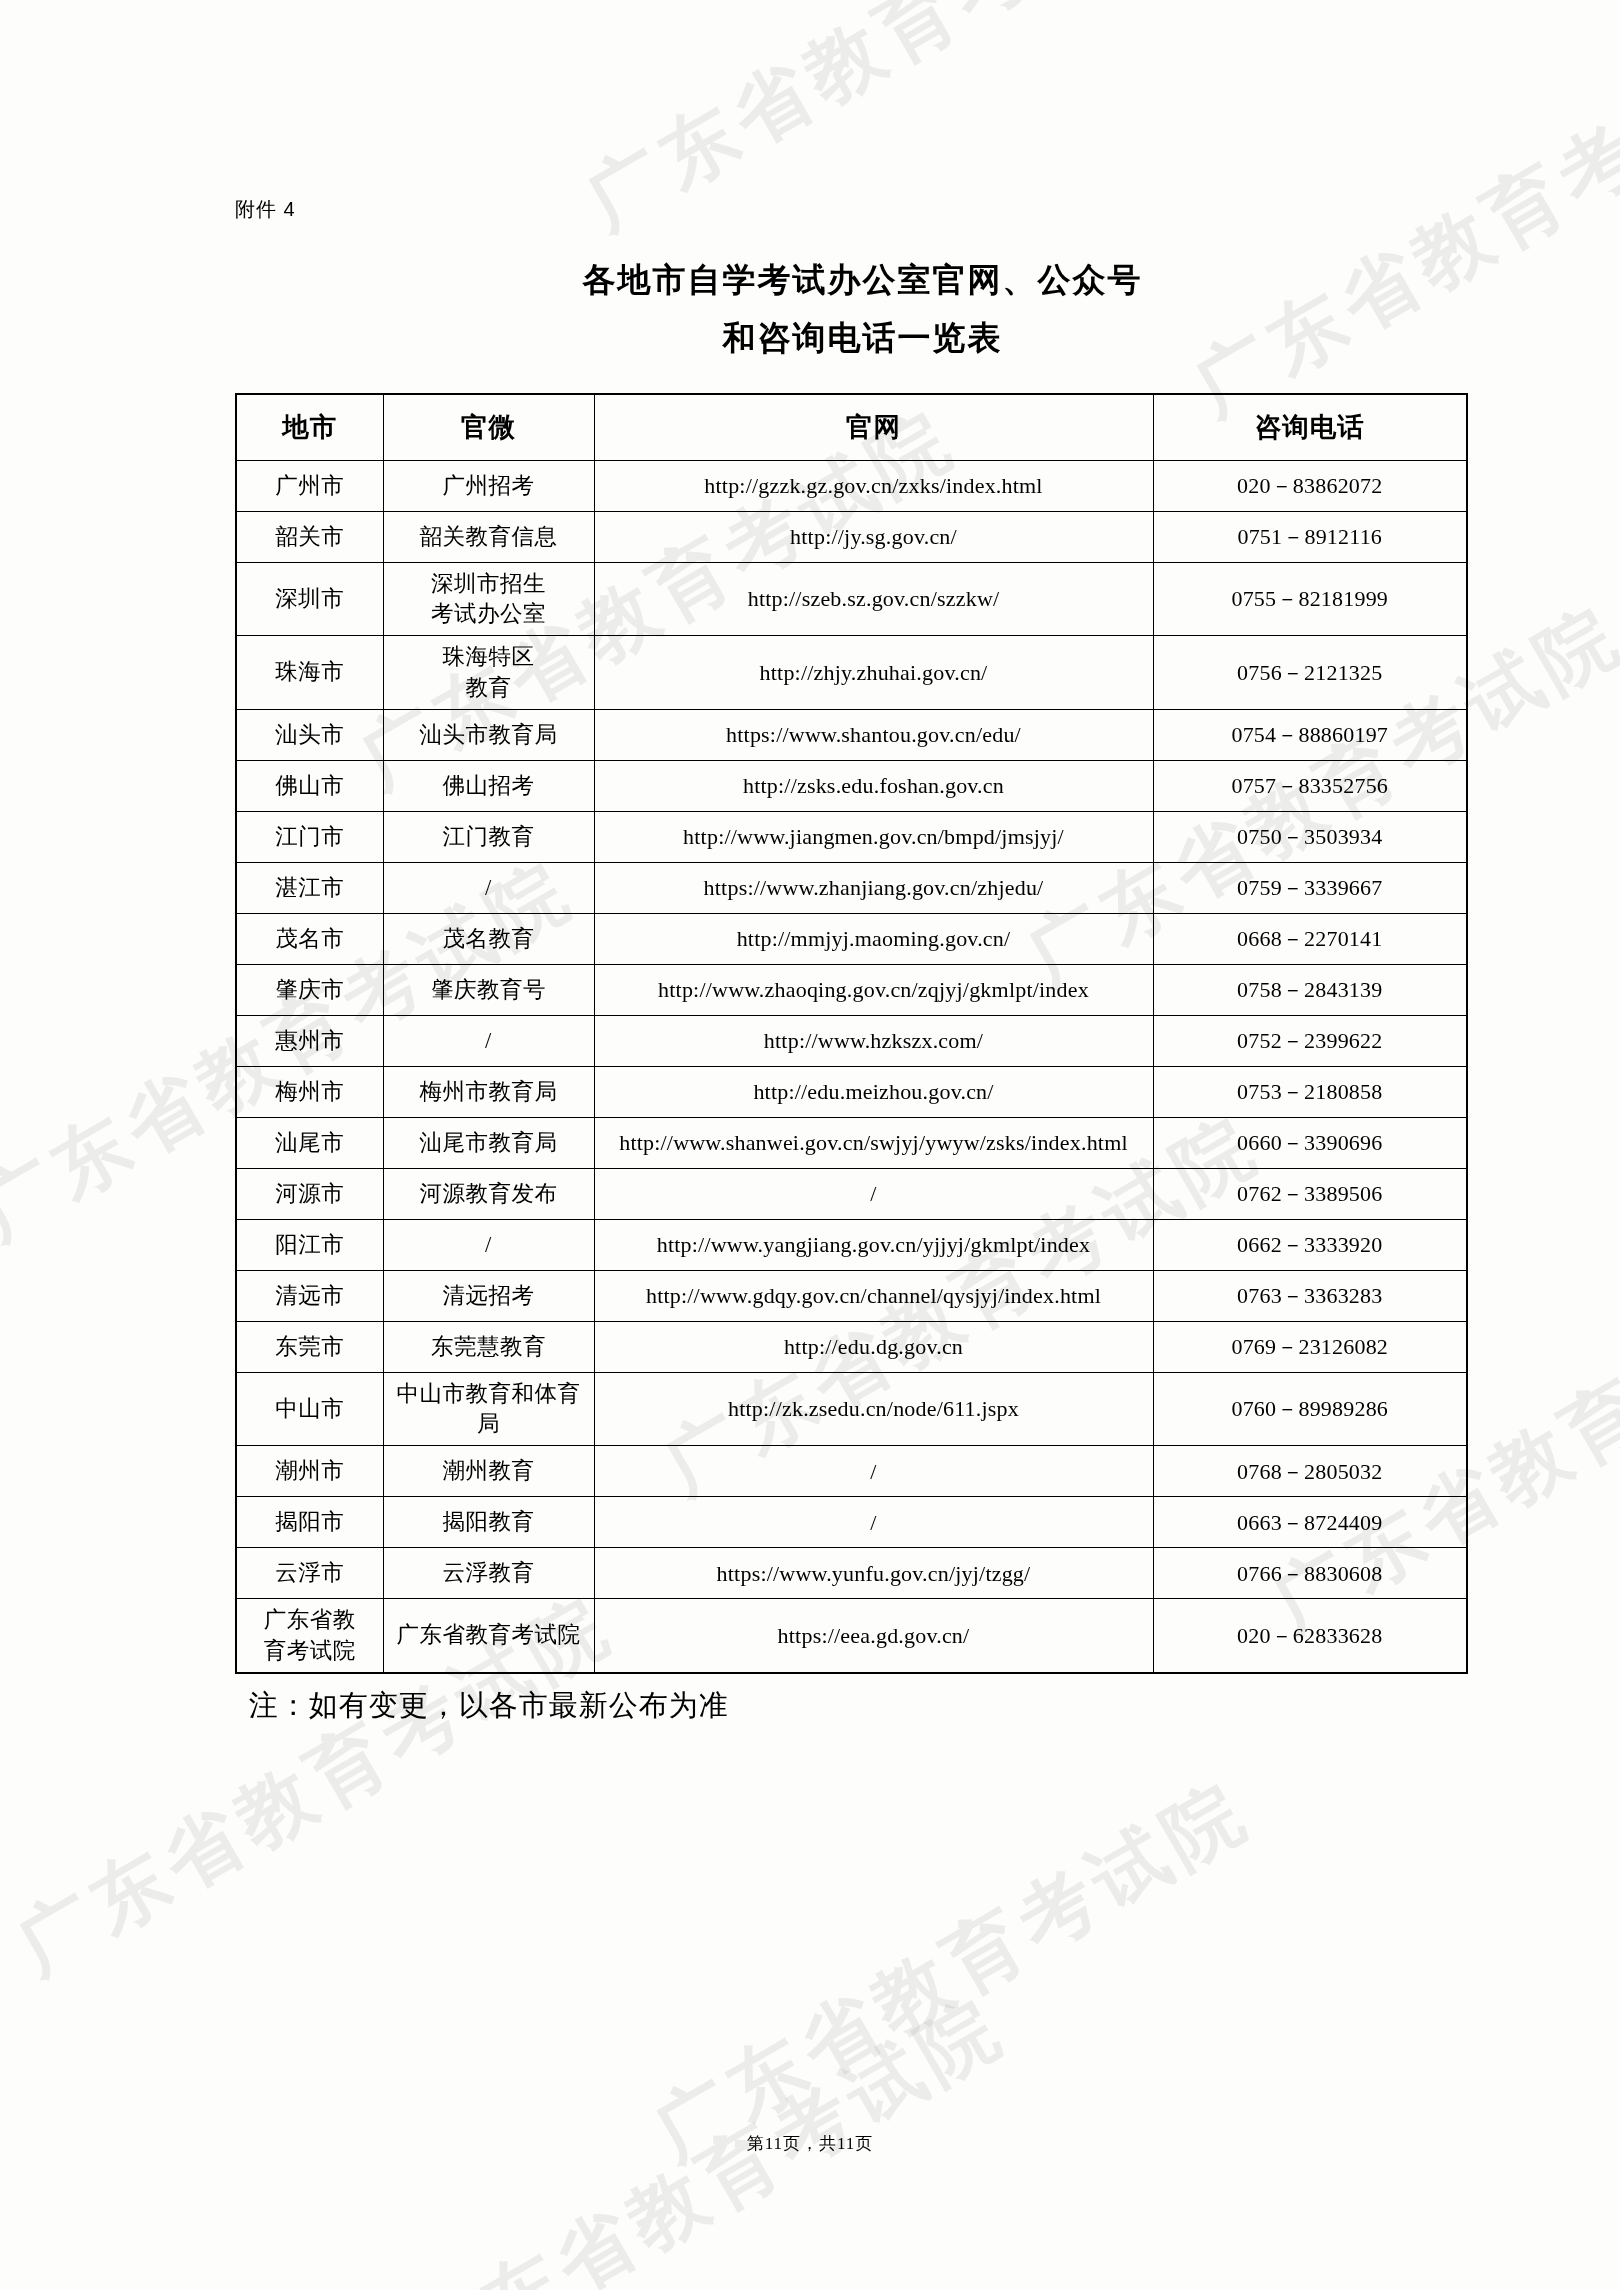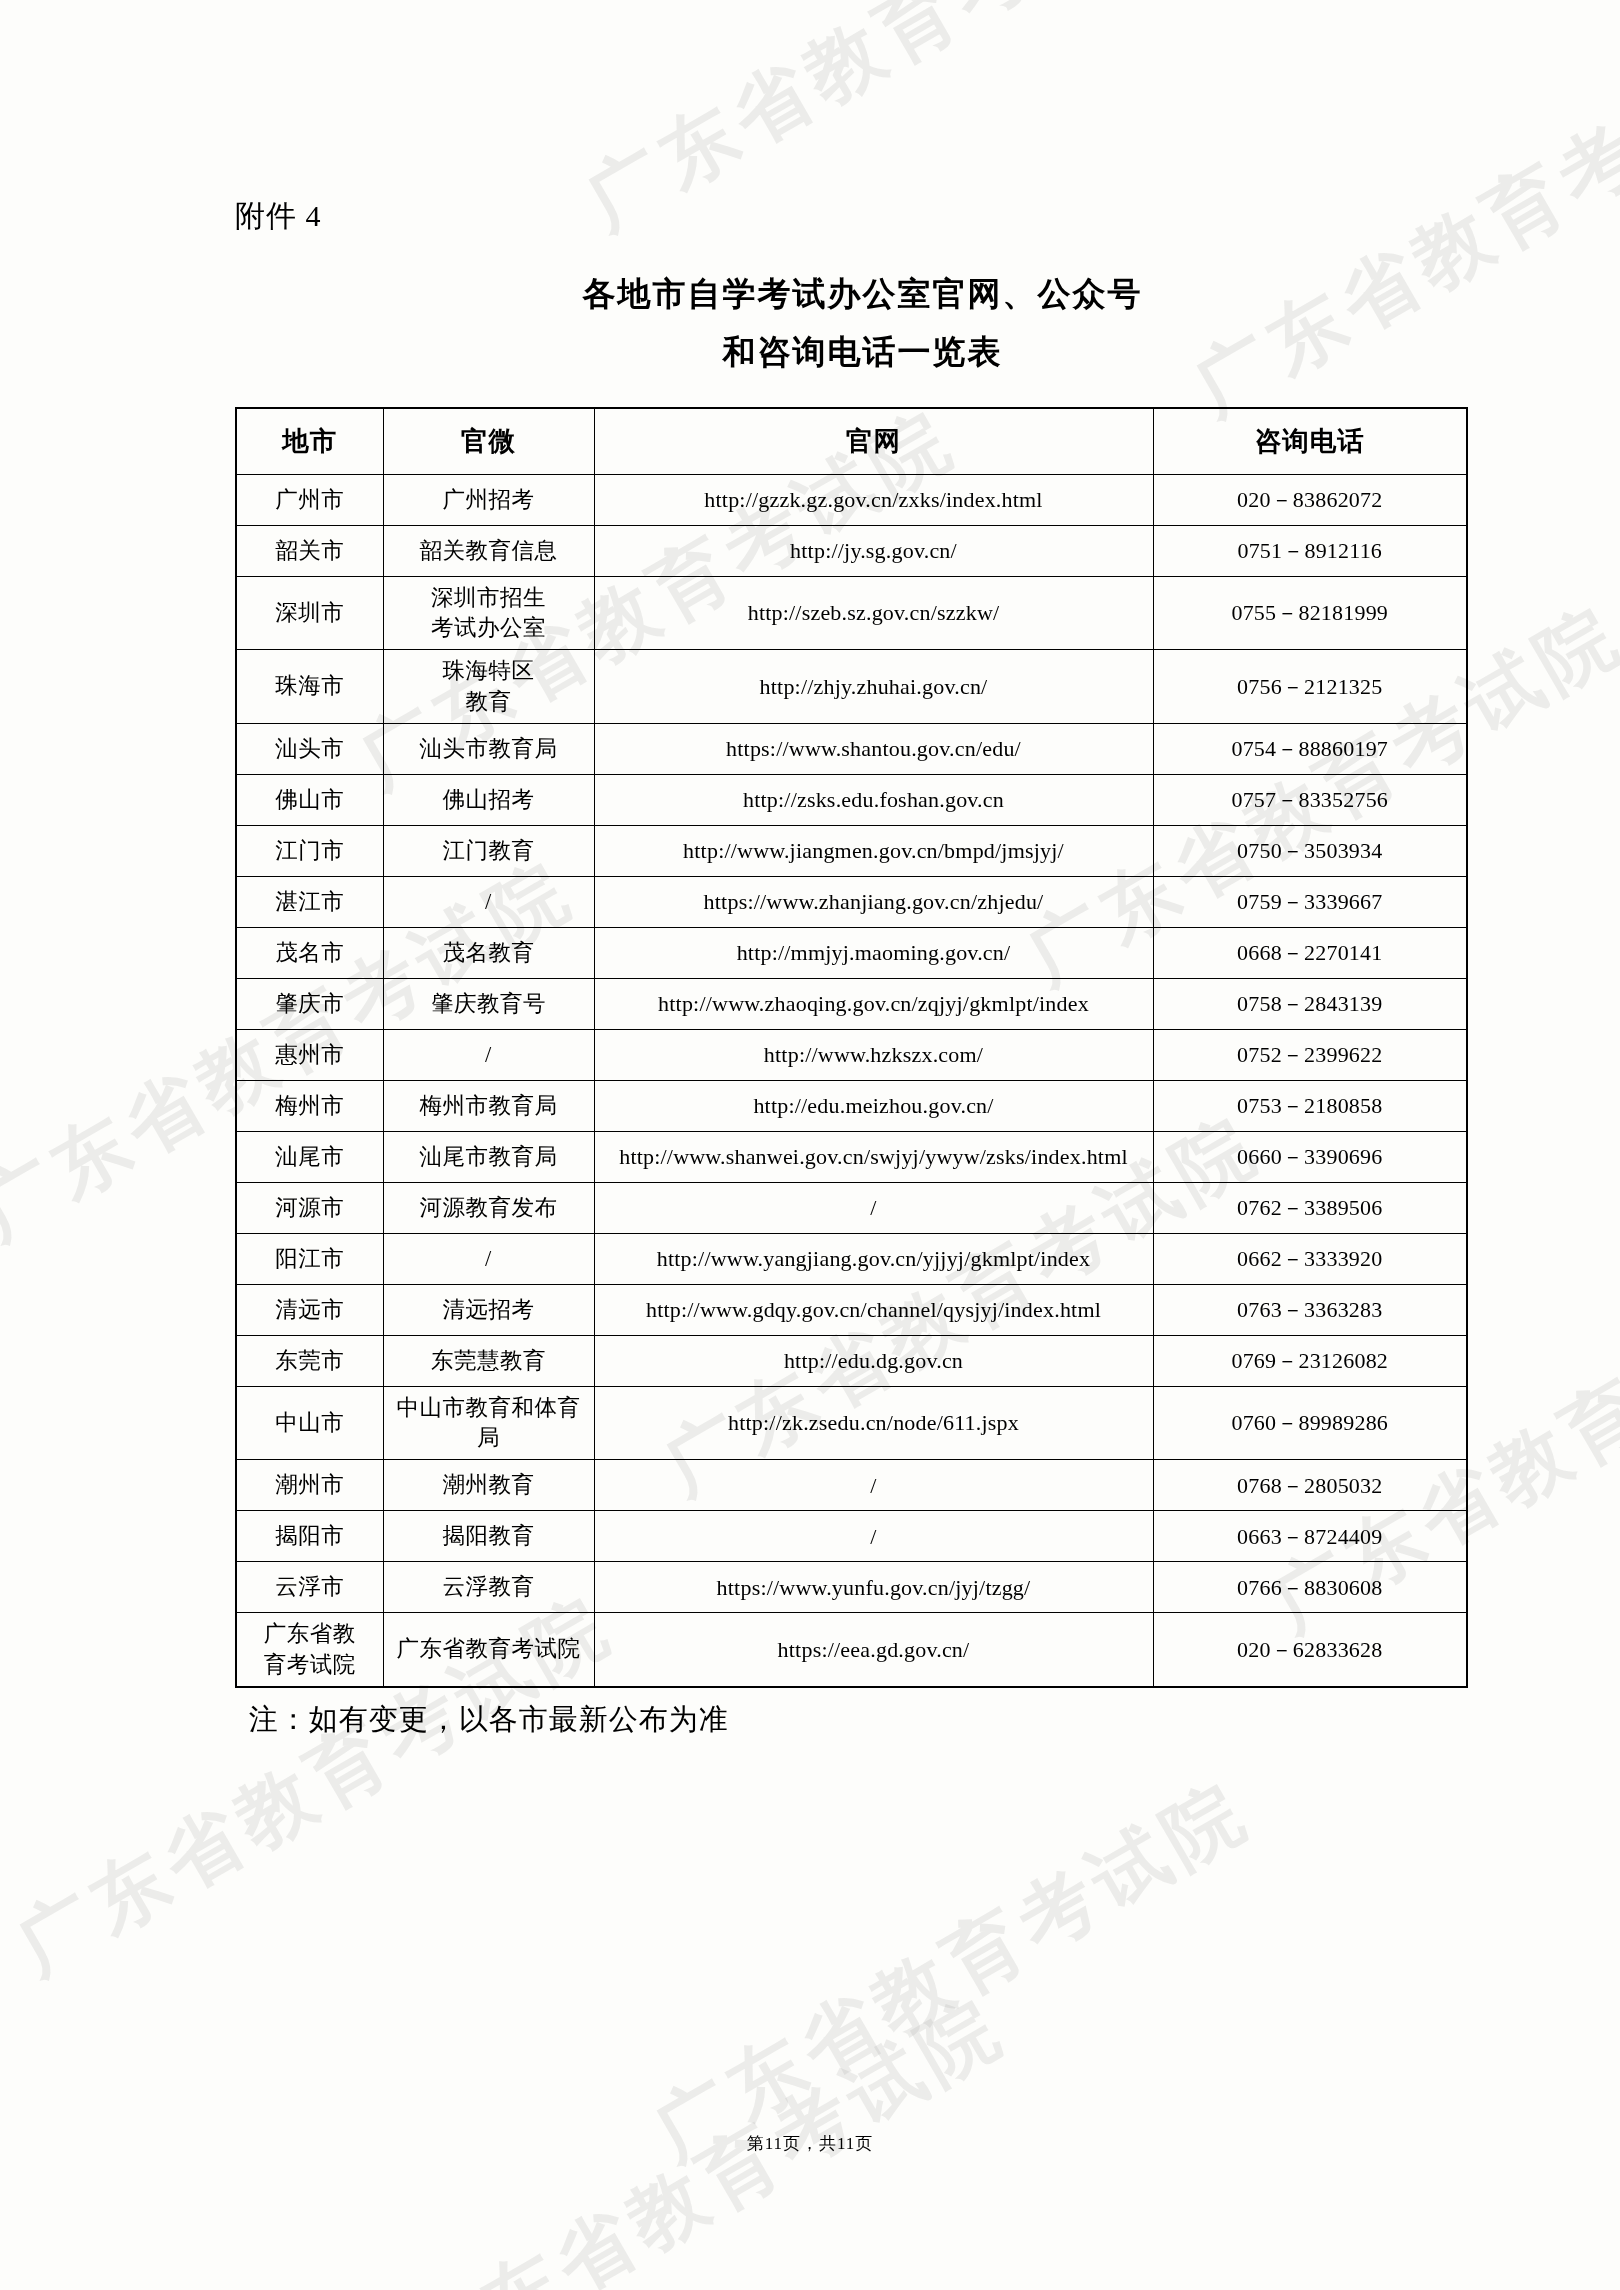--- a/index.html
+++ b/index.html
@@ -37,22 +37,22 @@
 
   
   .content {
     position: absolute;
     left: 235px;
     top: 196px;
     width: 1255px;
   }
 
   .attach-label {
-    font-size: 30px;
-    font-family: Liberation Serif, serif;
+    font-size: 20px;
+    font-family: Liberation Sans, sans-serif;
     margin: 0 0 29px 0;
     letter-spacing: 1px;
   }
 
   .doc-title {
     text-align: center;
     font-size: 33px;
     font-weight: 700;
     line-height: 1.75;
     margin: 0 auto 25.5px auto;

